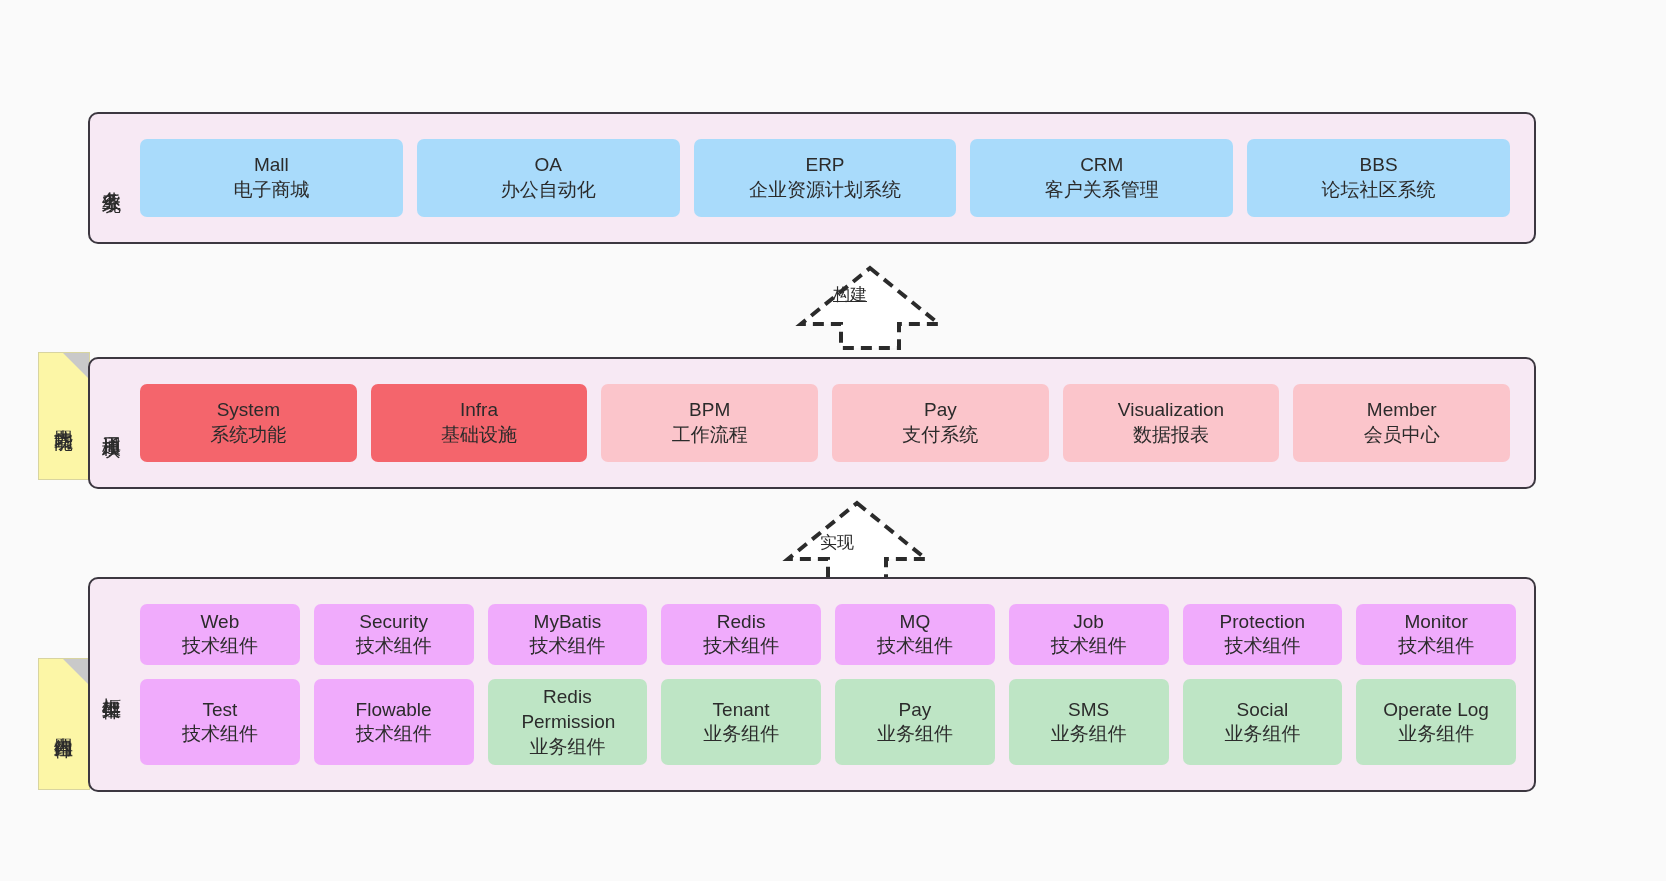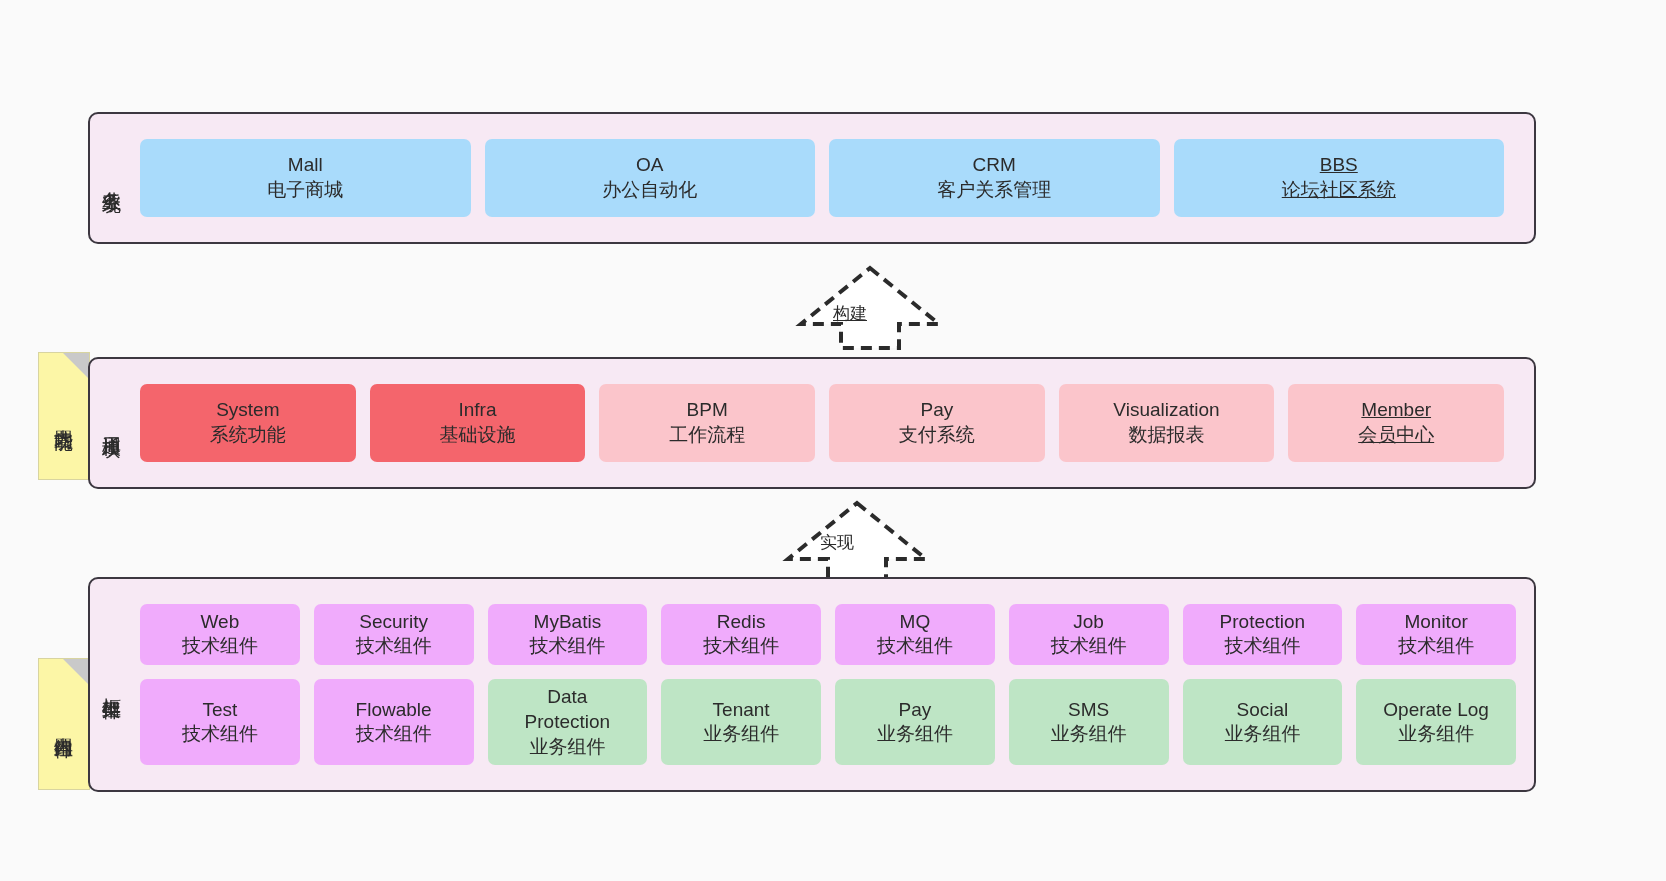--- a/index.html
+++ b/index.html
@@ -73,21 +73,21 @@
   .card .cn { font-size: 19px; }
 
   .c-blue      { background: #a9dbfb; }
   .c-red       { background: #f4656c; }
   .c-pink      { background: #fbc5cb; }
   .c-green     { background: #f0abfc; }
   .c-lightgreen{ background: #bee5c5; }
 
   
   .layer-body > .card { margin-right: 14px; height: 78px; }
-  .layer-body > .card:last-child { margin-right: 12px; text-decoration: underline; }
+  .layer-body > .card:last-child { margin-right: 6px; }
 
   
   .note {
     position: absolute;
     background: #fcf6a6;
     border: 1px solid #d8d4a0;
     display: flex;
     align-items: center;
     justify-content: center;
     font-size: 19px;
@@ -128,35 +128,39 @@
     <div class="layer-body">
       <div class="card c-blue">
         <span class="en">Mall</span>
         <span class="cn">电子商城</span>
       </div>
       <div class="card c-blue">
         <span class="en">OA</span>
         <span class="cn">办公自动化</span>
       </div>
       <div class="card c-blue">
+        <span class="en">ERP</span>
+        <span class="cn">企业资源计划系统</span>
+      </div>
+      <div class="card c-blue">
         <span class="en">CRM</span>
         <span class="cn">客户关系管理</span>
       </div>
       <div class="card c-blue">
         <span class="en">BBS</span>
         <span class="cn">论坛社区系统</span>
       </div>
     </div>
   </div>
 
   <div class="conn" style="left:795px; top:262px; width:150px; height:90px;">
     <svg width="150" height="90" viewBox="0 0 150 90">
       <path d="M 75 6 L 144 62 L 104 62 L 104 86 L 46 86 L 46 62 L 6 62 Z" fill="#ffffff" stroke="#2b2b2b" stroke-width="4" stroke-dasharray="11 7" stroke-linejoin="miter"></path>
     </svg>
-    <span class="conn-label" style="left:38px; top:40px;text-decoration:underline;">构建</span>
+    <span class="conn-label" style="left:38px; top:21px;text-decoration:underline;">构建</span>
   </div>
 
   <div class="note" style="left:38px; top:352px; width:52px; height:128px;">
     <span class="fold"></span>
     <span>内置功能</span>
   </div>
 
   <div class="layer" id="layer-common" style="left:88px; top:357px; width:1448px; height:132px;">
     <div class="layer-title">通用模块</div>
     <div class="layer-body">
@@ -241,21 +245,21 @@
       <div class="row">
         <div class="card c-green">
           <span class="en">Test</span>
           <span class="cn">技术组件</span>
         </div>
         <div class="card c-green">
           <span class="en">Flowable</span>
           <span class="cn">技术组件</span>
         </div>
         <div class="card c-lightgreen">
-          <span class="en" style="max-width:92px;">Data Protection</span>
+          <span class="en" style="max-width:92px;">Redis Permission</span>
           <span class="cn">业务组件</span>
         </div>
         <div class="card c-lightgreen">
           <span class="en">Tenant</span>
           <span class="cn">业务组件</span>
         </div>
         <div class="card c-lightgreen">
           <span class="en">Pay</span>
           <span class="cn">业务组件</span>
         </div>

